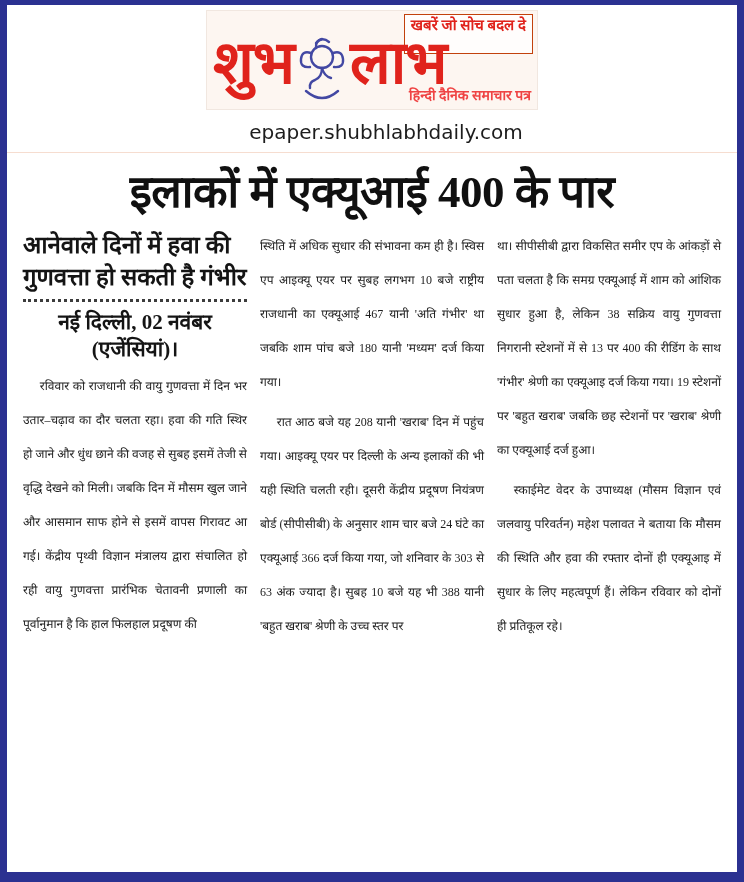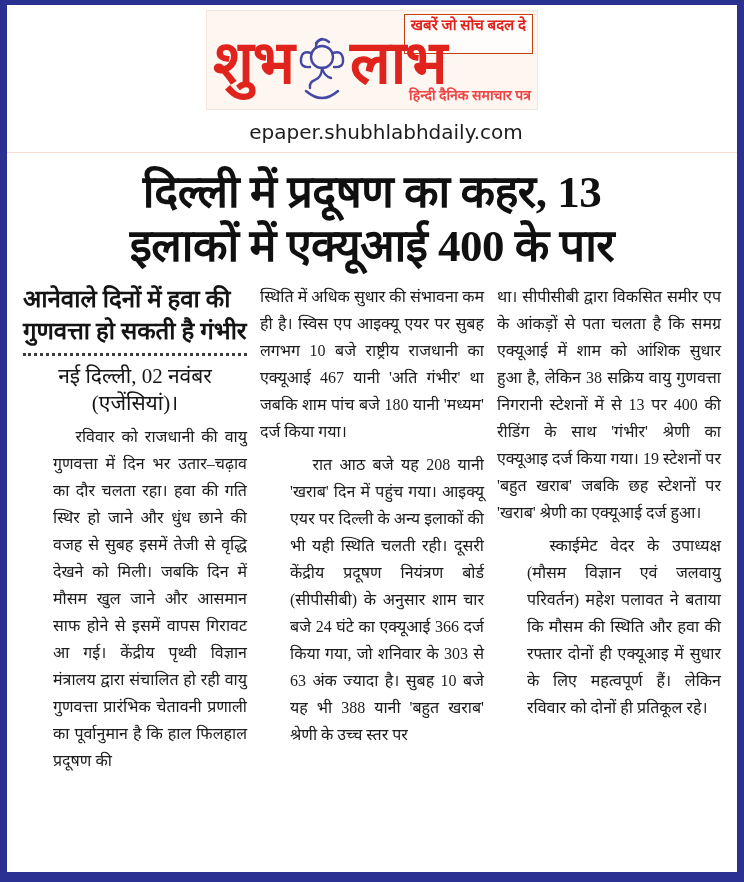--- a/index.html
+++ b/index.html
@@ -85,29 +85,29 @@
     font-size:24px; font-weight:bold;
     line-height:1.35; color:#141414;
     text-align:left;
     font-family:Liberation Serif, serif;
   }
   .dotted-rule{
     border:none;
     border-bottom:3px dotted #3c3c3c;
     margin:5px 0 7px;
   }
-  .dateline{ text-align:center; font-weight:normal; font-size:21px; line-height:1.3; color:#141414; }
+  .dateline{ text-align:center; font-weight:bold; font-size:21px; line-height:1.3; color:#141414; }
   .body-par{
     margin:6px 0 0;
-    font-size:16px; line-height:27px;
+    font-size:12px; line-height:34px;
     text-align:justify;
     color:#1c1c1c;
   }
   .body-par.first{ margin-top:0; }
-  .indent{ text-indent:1.4em;margin-left:30px; }
+  .indent{ text-indent:1.4em; }
 </style>
 </head>
 <body>
 
 <div class="page">
 
   <div class="masthead">
     <div class="logo-box">
       <div class="tagline-box">खबरें जो सोच बदल दे</div>
       <div class="title-row">
@@ -125,21 +125,20 @@
         <span class="title-word">लाभ</span>
       </div>
       <div class="mast-subtitle">हिन्दी दैनिक समाचार पत्र</div>
     </div>
     <div class="site-line">epaper.shubhlabhdaily.com</div>
   </div>
 
   <hr class="header-divider">
 
   <div class="headline">
-    <div>दिल्ली में प्रदूषण का कहर, 13</div>
     <div>इलाकों में एक्यूआई 400 के पार</div>
   </div>
 
   <div class="columns">
 
     <div class="col">
       <div class="subhead">आनेवाले दिनों में हवा की गुणवत्ता हो सकती है गंभीर</div>
       <hr class="dotted-rule">
       <div class="dateline">नई दिल्ली, 02 नवंबर</div>
       <div class="dateline">(एजेंसियां)।</div>

